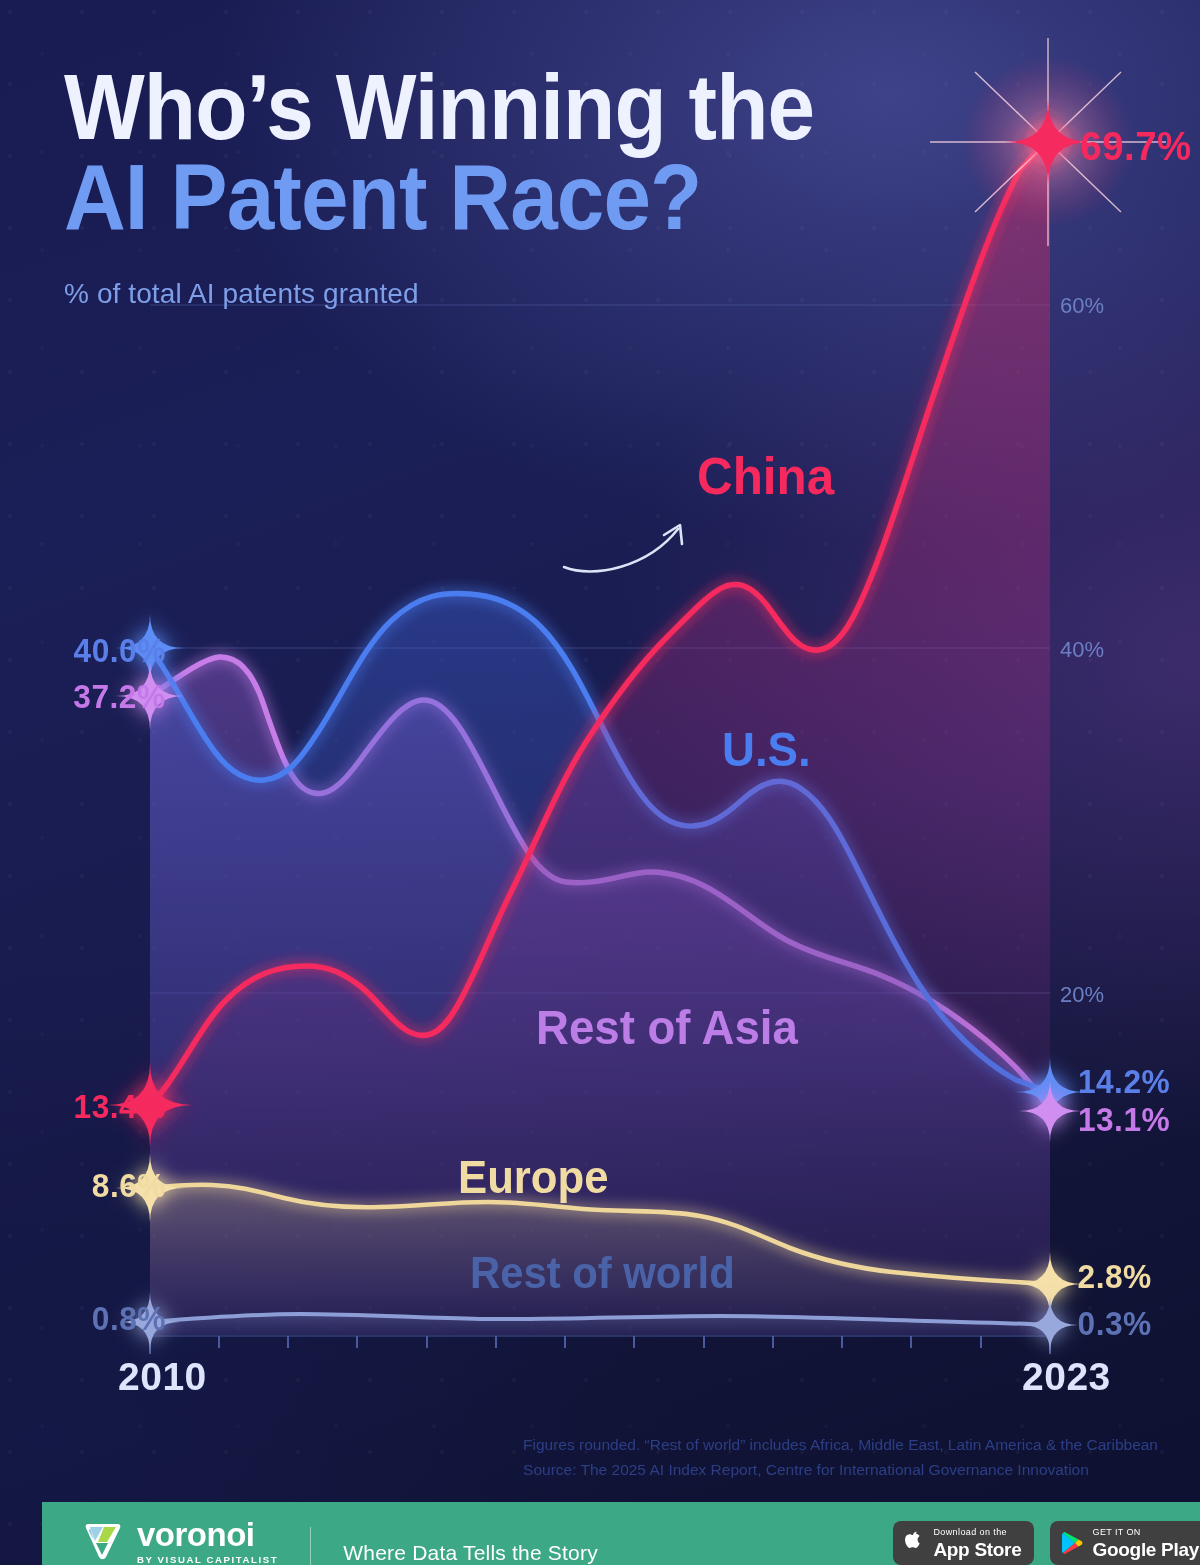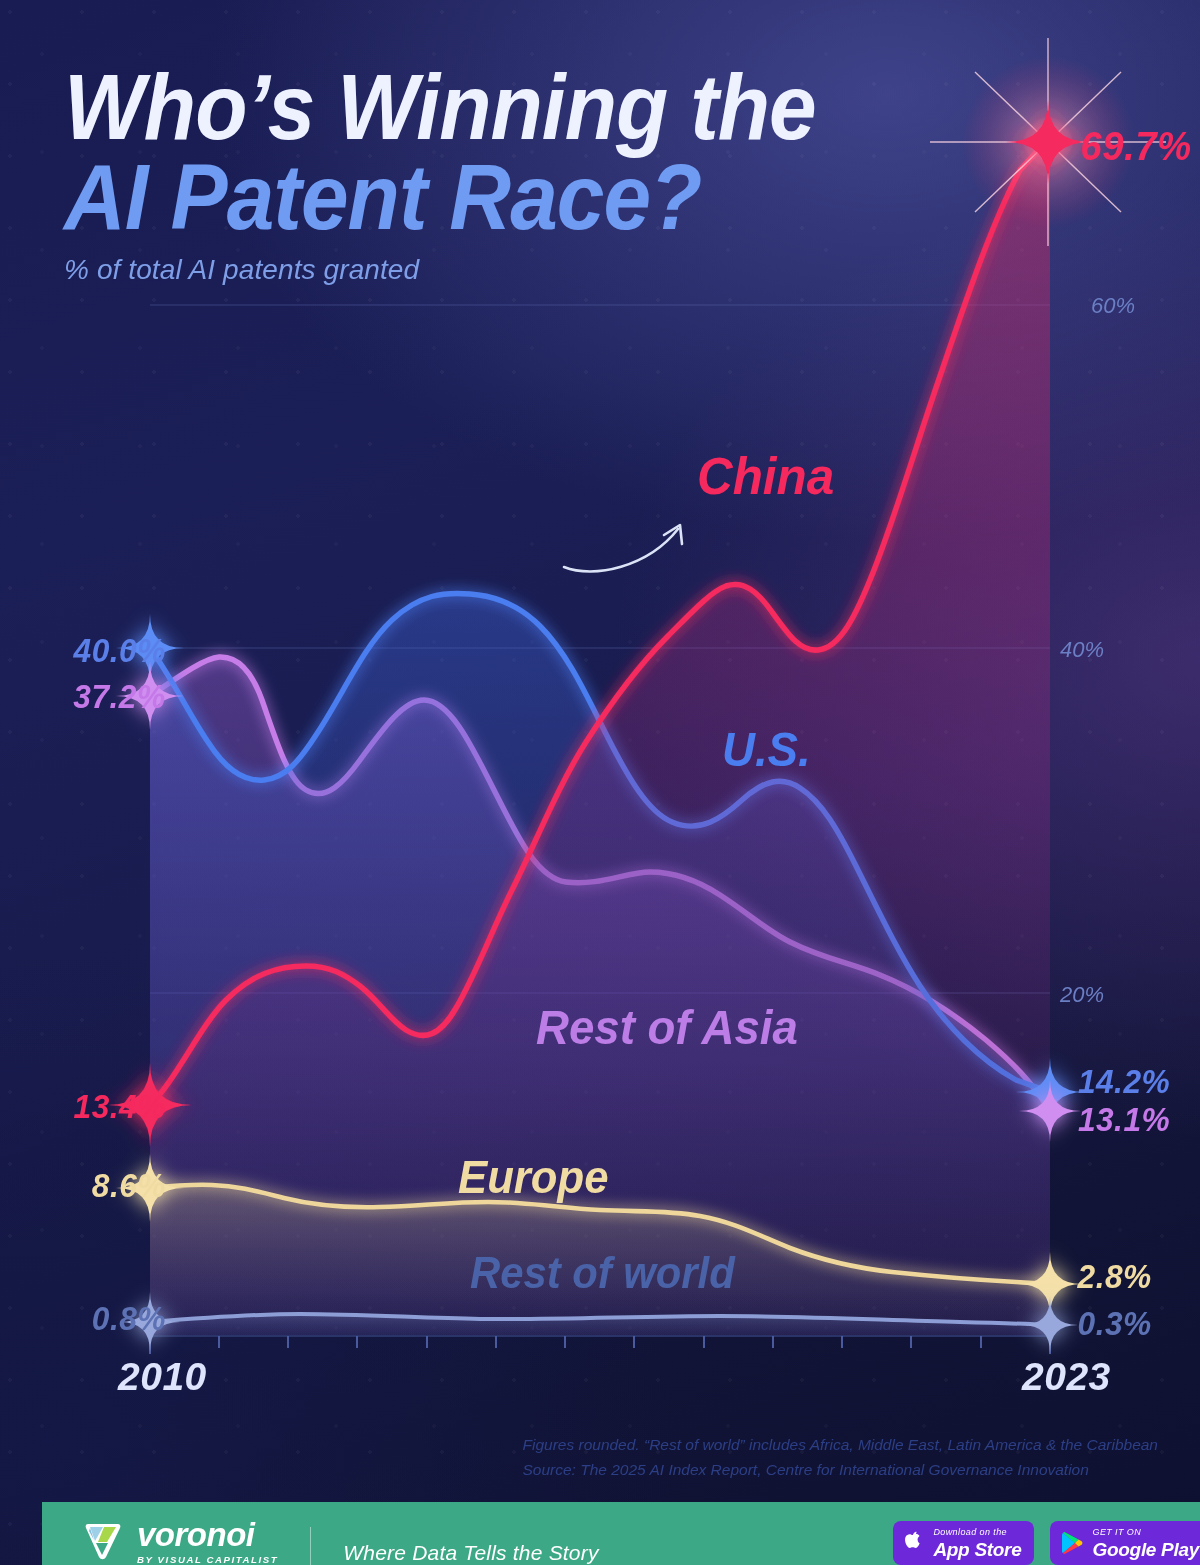--- a/index.html
+++ b/index.html
@@ -11,21 +11,20 @@
     overflow:hidden;
   }
   #root {
     position:relative;
     width:1200px; height:1565px;
     background:
       radial-gradient(1100px 720px at 74% 6%,  rgba(92,96,180,0.55) 0%, rgba(92,96,180,0.0) 62%),
       radial-gradient(980px 800px at 100% 42%, rgba(120,70,160,0.38) 0%, rgba(120,70,160,0.0) 60%),
       radial-gradient(900px 700px at 4% 92%,  rgba(20,24,70,0.9) 0%, rgba(20,24,70,0.0) 70%),
       linear-gradient(160deg, #191c52 0%, #1b1f57 28%, #181b4c 55%, #111436 80%, #0d1030 100%);
-    font-style: italic;
   }
   
   #texture {
     position:absolute; inset:0;
     background-image:
       radial-gradient(circle at 10px 12px, rgba(255,255,255,0.035) 1.6px, transparent 2px),
       radial-gradient(circle at 42px 54px, rgba(255,255,255,0.028) 1.6px, transparent 2px);
     background-size:72px 72px, 98px 98px;
     pointer-events:none;
   }
@@ -37,21 +36,21 @@
     font-size:92px;
     line-height:0.98;
     letter-spacing:-1px;
     transform:scaleX(0.93);
     transform-origin:left center;
     white-space:nowrap;
   }
   #title1 { color:#eef2ff; }
   #title2 { color:#6f9bf2; }
   #subtitle {
-    margin-top:12px;
+    margin-top:36px;
     font-size:28px;
     color:#7e9fe8;
     letter-spacing:0.1px;
   }
   
   #annotation {
     position:absolute; left:288px; top:443px; width:380px;
     font-size:23.5px; line-height:1.38;
     color:#e4e9f7;
   }
@@ -90,21 +89,21 @@
   #v-131 { left:1076px; top:1101px; color:#c579e8; }
   #v-28  { left:1076px; top:1258px; color:#f0dba2; }
   #v-03  { left:1076px; top:1305px; color:#5d72b4; }
   
   .grid-label {
     position:absolute;
     font-size:22px;
     color:#6b7fc4;
     left:1060px;
   }
-  #g-60 { top:293px;margin-left:31px; }
+  #g-60 { top:293px; }
   #g-40 { top:637px; }
   #g-20 { top:982px; }
   
   .year-label {
     position:absolute;
     font-weight:bold;
     font-size:39px;
     color:#dde4fb;
     letter-spacing:0.5px;
   }
@@ -142,21 +141,21 @@
   }
   #bar-divider {
     width:1px; height:38px; background:rgba(255,255,255,0.45);
     margin-left:32px;
   }
   #tagline {
     margin-left:32px; font-size:21px; color:#ffffff; letter-spacing:0.2px;
   }
   #store-badges { margin-left:auto; margin-right:30px; display:flex; gap:16px; }
   .badge {
-    background:#6d28d9; border-radius:8px;
+    background:#404040; border-radius:8px;
     height:44px; display:flex; align-items:center;
     padding:0 13px 0 11px; gap:9px;
   }
   .badge-text { display:flex; flex-direction:column; line-height:1; }
   .badge-small { font-size:9px; color:#fff; letter-spacing:0.4px; }
   .badge-big { font-size:19px; color:#fff; font-weight:bold; margin-top:3px; letter-spacing:-0.3px; }
   svg { display:block; }
 </style>
 </head>
 <body>

